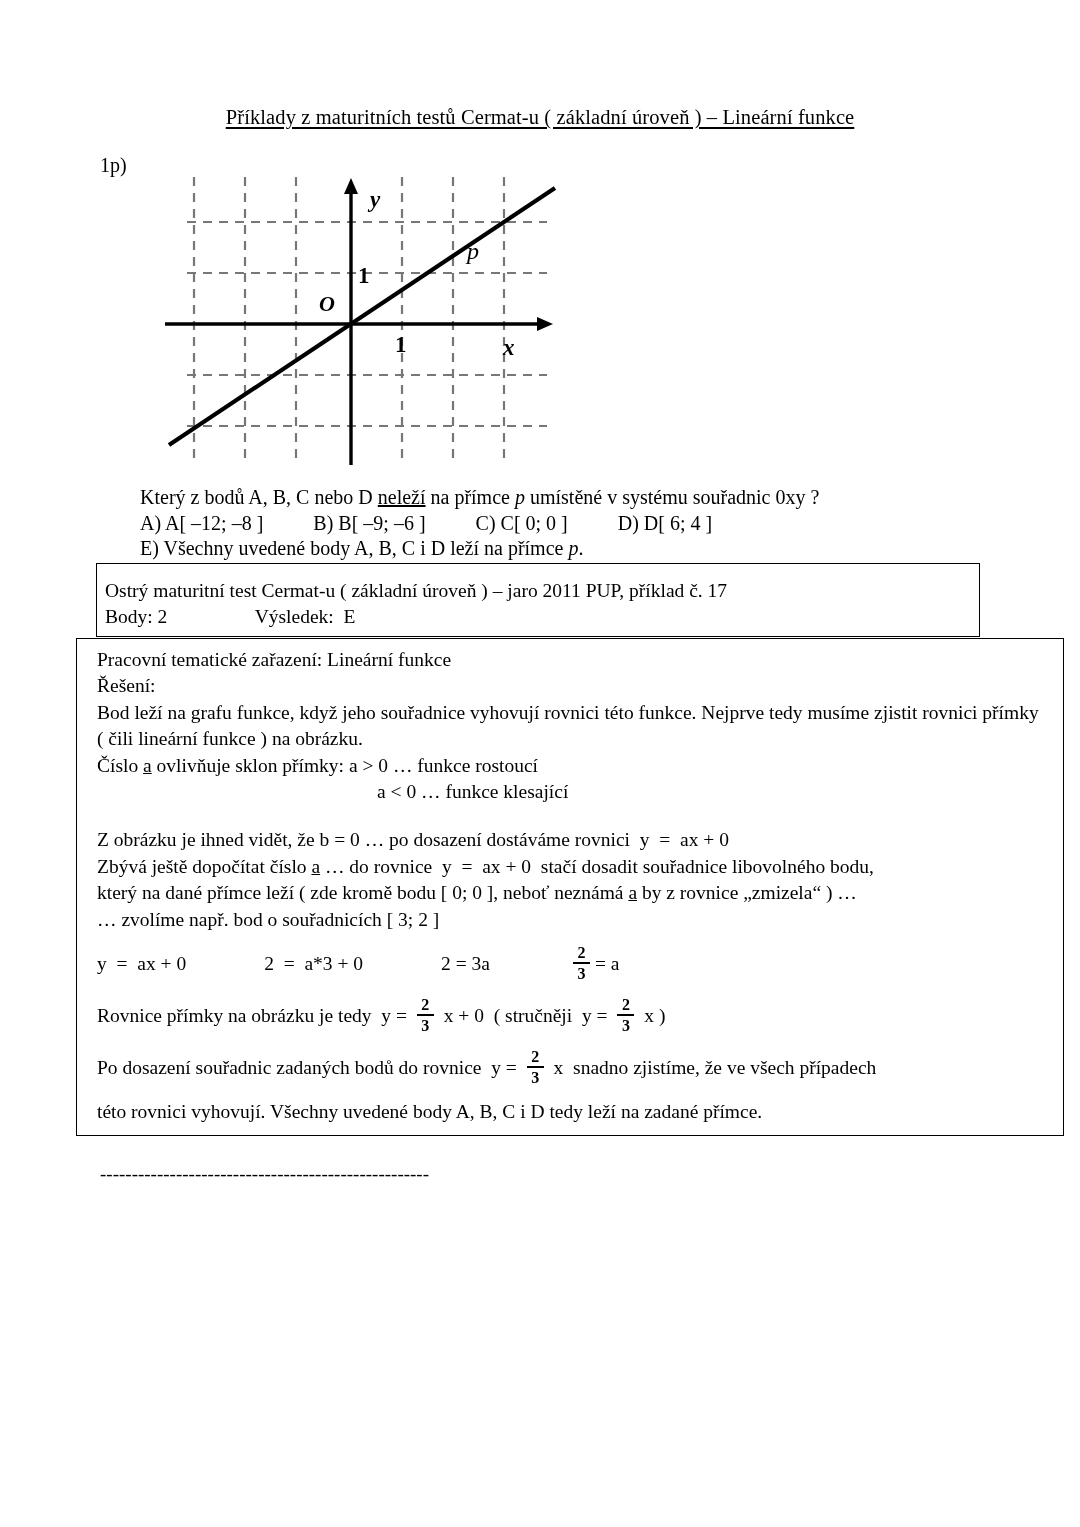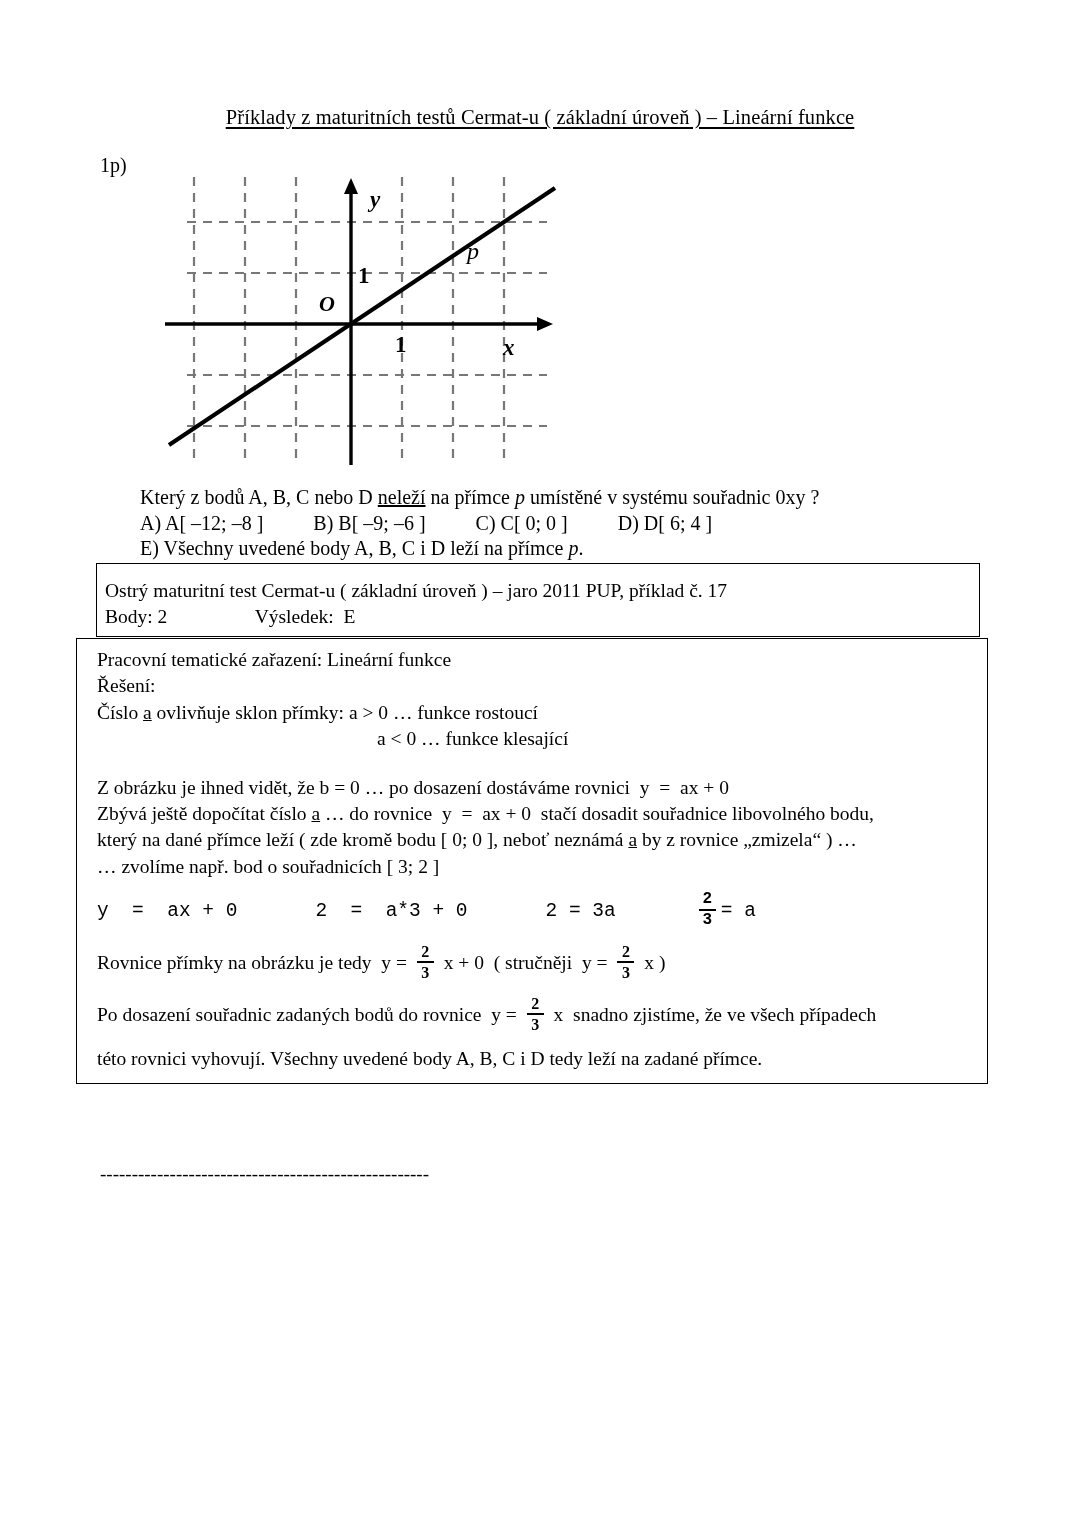--- a/index.html
+++ b/index.html
@@ -84,39 +84,38 @@
     font-size: 19.5px;
     line-height: 26px;
   }
   .meta-line2 { white-space: pre; }
 
   
   .solution-box {
     position: absolute;
     left: 76px;
     top: 638px;
-    width: 912px;
+    width: 988px;
     border: 1.6px solid #000;
     box-sizing: border-box;
     padding: 8px 14px 10px 20px;
     font-size: 19.5px;
     line-height: 26.4px;
   }
   .sol-line { white-space: pre-wrap; }
   .sol-line.indent-a { padding-left: 280px; }
   .sol-line.gap-above { margin-top: 22px; }
   .u { text-decoration: underline; }
 
   .eq-row {
     display: flex;
     align-items: center;
     white-space: pre;
     margin-top: 12px;
     margin-bottom: 6px;
-    font-family: Liberation Mono, monospace;
   }
   .eq-row .seg { display: inline-block; }
 
   .frac {
     display: inline-flex;
     flex-direction: column;
     align-items: center;
     justify-content: center;
     vertical-align: middle;
     font-size: 16px;
@@ -213,20 +212,21 @@
   </div>
 
   <div class="meta-box">
     <div>Ostrý maturitní test Cermat-u ( základní úroveň ) – jaro 2011 PUP, příklad č. 17</div>
     <div class="meta-line2">Body: 2                  Výsledek:  E</div>
   </div>
 
   <div class="solution-box">
     <div class="sol-line">Pracovní tematické zařazení: Lineární funkce</div>
     <div class="sol-line">Řešení:</div>
+    <div class="sol-line">Bod leží na grafu funkce, když jeho souřadnice vyhovují rovnici této funkce. Nejprve tedy musíme zjistit rovnici přímky ( čili lineární funkce ) na obrázku.</div>
 
     <div class="sol-line"><span>Číslo </span><span class="u">a</span><span> ovlivňuje sklon přímky: a &gt; 0 … funkce rostoucí</span></div>
     <div class="sol-line indent-a">a &lt; 0 … funkce klesající</div>
 
     <div class="sol-line gap-above">Z obrázku je ihned vidět, že b = 0 … po dosazení dostáváme rovnici  y  =  ax + 0</div>
     <div class="sol-line"><span>Zbývá ještě dopočítat číslo </span><span class="u">a</span><span> … do rovnice  y  =  ax + 0  stačí dosadit souřadnice libovolného bodu,</span></div>
     <div class="sol-line"><span>který na dané přímce leží ( zde kromě bodu [ 0; 0 ], neboť neznámá </span><span class="u">a</span><span> by z rovnice „zmizela“ ) …</span></div>
     <div class="sol-line">… zvolíme např. bod o souřadnicích [ 3; 2 ]</div>
 
     <div class="eq-row">

